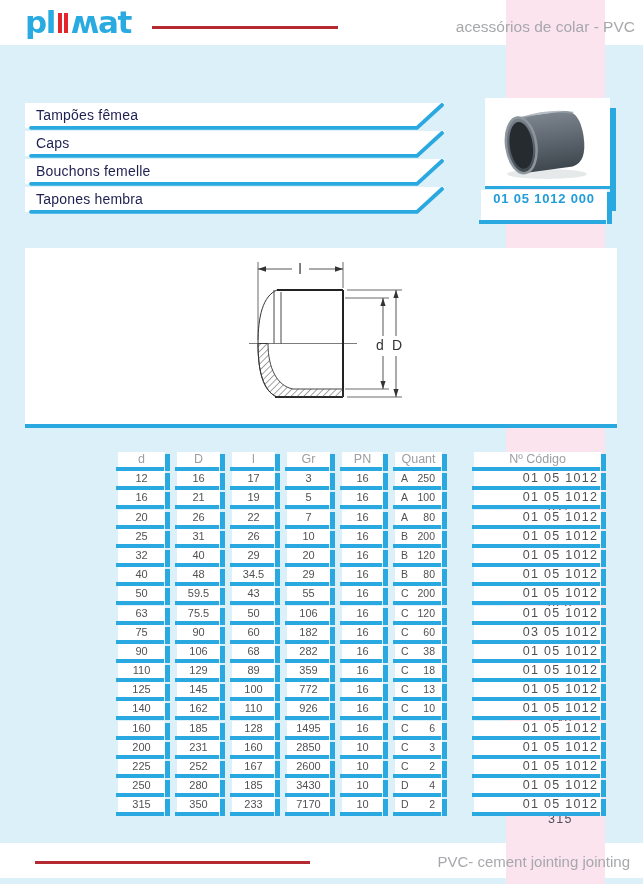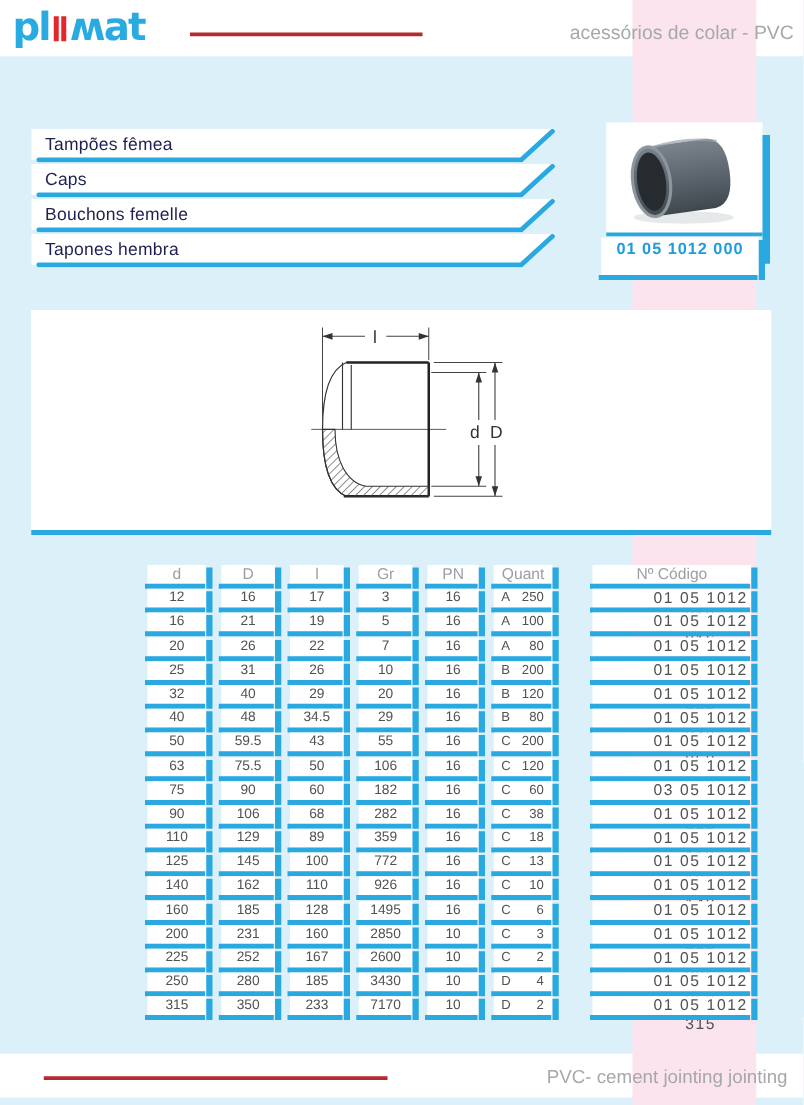--- a/index.html
+++ b/index.html
@@ -7,21 +7,21 @@
     position:relative; width:643px; height:884px;
     background:#dcf0fa; overflow:hidden;
     font-family:"Liberation Sans", sans-serif;
   }
   
   .band-top{position:absolute;left:0;top:0;width:643px;height:45px;background:#ffffff;z-index:0;}
   .band-footer{position:absolute;left:0;top:843px;width:643px;height:35px;background:#ffffff;z-index:0;}
   .pink-stripe{position:absolute;left:506px;top:0;width:99px;height:884px;background:#fce4ee;z-index:1;}
 
   
-  .logo{position:absolute;left:10px;top:6px;z-index:2;display:flex;align-items:flex-end;
+  .logo{position:absolute;left:25px;top:6px;z-index:2;display:flex;align-items:flex-end;
         font-family:"DejaVu Sans",sans-serif;font-weight:bold;font-size:31px;color:#29abe2;
         letter-spacing:-1.5px;line-height:32px;}
   .logo .bars{display:inline-flex;align-items:flex-end;gap:2px;margin:0 3px 5px 3px;}
   .logo .bars i{display:block;width:4px;height:20px;background:#e5252c;}
   .header-rule{position:absolute;left:152px;top:26px;width:186px;height:3px;background:#b52a30;z-index:2;}
   .header-title{position:absolute;right:8px;top:18px;z-index:2;font-size:15.5px;color:#a6a8ab;}
 
   
   .banner{position:absolute;left:25px;width:420px;height:27px;z-index:2;}
   .banner svg{position:absolute;left:0;top:0;}

